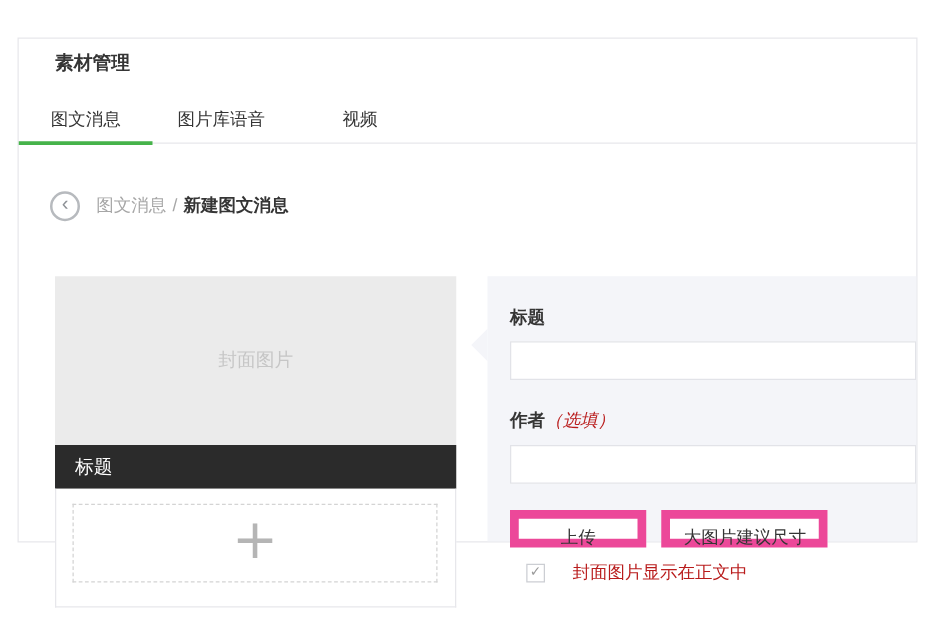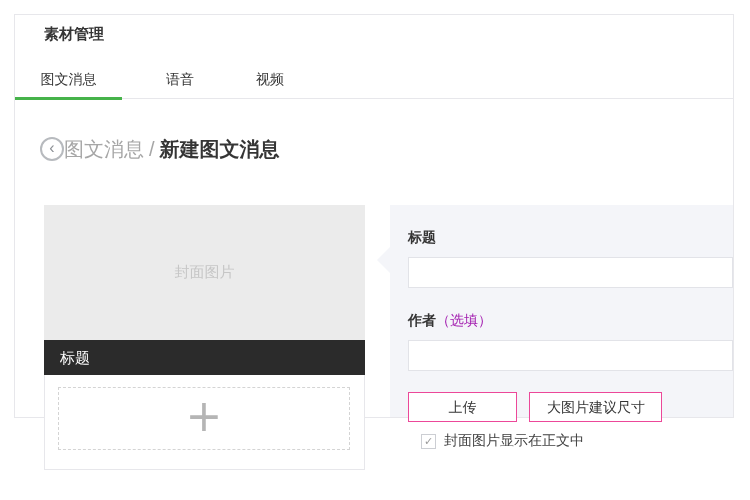--- a/index.html
+++ b/index.html
@@ -1,36 +1,36 @@
 <!DOCTYPE html>
 <html><head>
 <meta charset="utf-8">
 <style>
   html,body{margin:0;padding:0;background:#fff;}
   .stage{position:relative;width:750px;height:500px;background:#fff;overflow:hidden;
          font-family:"Liberation Sans","DejaVu Sans",sans-serif;color:#353535;}
-  .panel{position:absolute;left:14px;top:14px;width:720px;height:404px;
+  .panel{position:absolute;left:14px;top:30px;width:720px;height:404px;
          border:1px solid #e7e7eb;background:#fff;box-sizing:border-box;}
   .panel-title{position:absolute;left:29px;top:10px;font-size:15px;font-weight:bold;color:#353535;}
 
   .tabs{position:absolute;left:0;right:0;top:46px;height:37px;border-bottom:1px solid #e7e7eb;
         display:flex;align-items:center;}
   .tab{font-size:14px;color:#353535;line-height:37px;cursor:pointer;}
   .tab.active{width:107px;text-align:center;position:relative;}
   .tab.active::after{content:"";position:absolute;left:0;right:0;bottom:-2px;height:3px;background:#46b34a;}
   .tab.t2{margin-left:20px;}
-  .tab.t3{margin-left:44px;}
+  .tab.t3{}
   .tab.t4{margin-left:62px;}
 
   .breadcrumb{position:absolute;left:25px;top:122px;height:24px;display:flex;align-items:center;}
   .back-circle{width:20px;height:20px;border:2px solid #b7babe;border-radius:50%;
                display:flex;align-items:center;justify-content:center;color:#8d9196;
                font-size:16px;line-height:1;cursor:pointer;flex:0 0 auto;}
   .back-glyph{margin-top:-2px;}
-  .crumb{font-size:20px;white-space:nowrap;}
+  .crumb{font-size:14px;margin-left:13px;white-space:nowrap;}
   .crumb-parent{color:#a6a6a6;}
   .crumb-sep{color:#a6a6a6;margin:0 5px;}
   .crumb-current{color:#353535;font-weight:bold;}
 
   .preview-card{position:absolute;left:29px;top:190px;width:321px;}
   .cover{height:135px;background:#ebebeb;display:flex;align-items:center;justify-content:center;
          font-size:15px;color:#c6c6c6;}
   .pv-titlebar{height:35px;background:#2b2b2b;color:#fff;font-size:15px;line-height:35px;
                padding-left:16px;box-sizing:border-box;}
   .pv-body{height:95px;background:#fff;border:1px solid #e7e7eb;border-top:none;
@@ -38,48 +38,49 @@
   .dashed-box{position:absolute;left:13px;right:14px;top:12px;bottom:19px;
               border:1px dashed #d4d4d4;display:flex;align-items:center;justify-content:center;cursor:pointer;}
   .plus-icon{color:#b5b5b5;font-size:44px;line-height:1;margin-top:-5px;font-family:"DejaVu Sans",sans-serif;}
 
   .form-panel{position:absolute;left:375px;top:190px;right:0;bottom:0;background:#f4f5f9;
               padding:25px 0 0 18px;box-sizing:border-box;}
   .panel-arrow{position:absolute;left:-13px;top:42px;width:0;height:0;border-style:solid;
                border-width:13px 13px 13px 0;
                border-color:transparent #f4f5f9 transparent transparent;}
   .form-label{font-size:14px;font-weight:bold;color:#353535;line-height:14px;}
-  .hint{font-weight:normal;color:#a21caf;}
+  .hint{font-weight:normal;color:#b91c1c;font-style:italic;}
   .form-input{display:block;width:100%;height:31px;border:1px solid #e2e3e8;background:#fff;
               margin-top:13px;box-sizing:border-box;outline:none;padding:0 8px;
               font-size:14px;color:#353535;font-family:inherit;}
   .group-author{margin-top:25px;}
   .group-cover{margin-top:21px;}
   .btn-row{margin-top:10px;}
-  .btn{display:inline-block;height:30px;line-height:28px;background:#fff;border:1px solid #ec4899;
+  .btn{display:inline-block;height:30px;line-height:28px;background:#fff;border:7px solid #ec4899;
        font-size:14px;color:#353535;text-align:center;box-sizing:border-box;cursor:pointer;
        font-family:inherit;padding:0;}
   .btn-upload{width:109px;}
   .btn-choose{width:133px;margin-left:8px;}
   .check-row{margin-top:10px;padding-left:13px;display:flex;align-items:center;}
   .checkbox{width:15px;height:15px;border:1px solid #ccced3;background:#fff;box-sizing:border-box;
             display:inline-flex;align-items:center;justify-content:center;color:#9a9a9a;
             font-size:11px;line-height:1;cursor:pointer;flex:0 0 auto;}
-  .checkbox-label{color:#404040;font-size:14px;margin-left:8px;cursor:pointer;text-align:center;}
+  .checkbox-label{color:#b91c1c;font-size:14px;margin-left:22px;cursor:pointer;text-align:center;}
 </style>
 </head>
 <body>
 
 <div class="stage">
   <div class="panel">
 
     <div class="panel-title">素材管理</div>
 
     <div class="tabs">
       <span class="tab active">图文消息</span>
+      <span class="tab t2">图片库</span>
       <span class="tab t3">语音</span>
       <span class="tab t4">视频</span>
     </div>
 
     <div class="breadcrumb">
       <span class="back-circle">
           <span class="back-glyph">‹</span>
         </span>
       <span class="crumb"><span class="crumb-parent">图文消息</span><span class="crumb-sep">/</span><span class="crumb-current">新建图文消息</span></span>
     </div>

